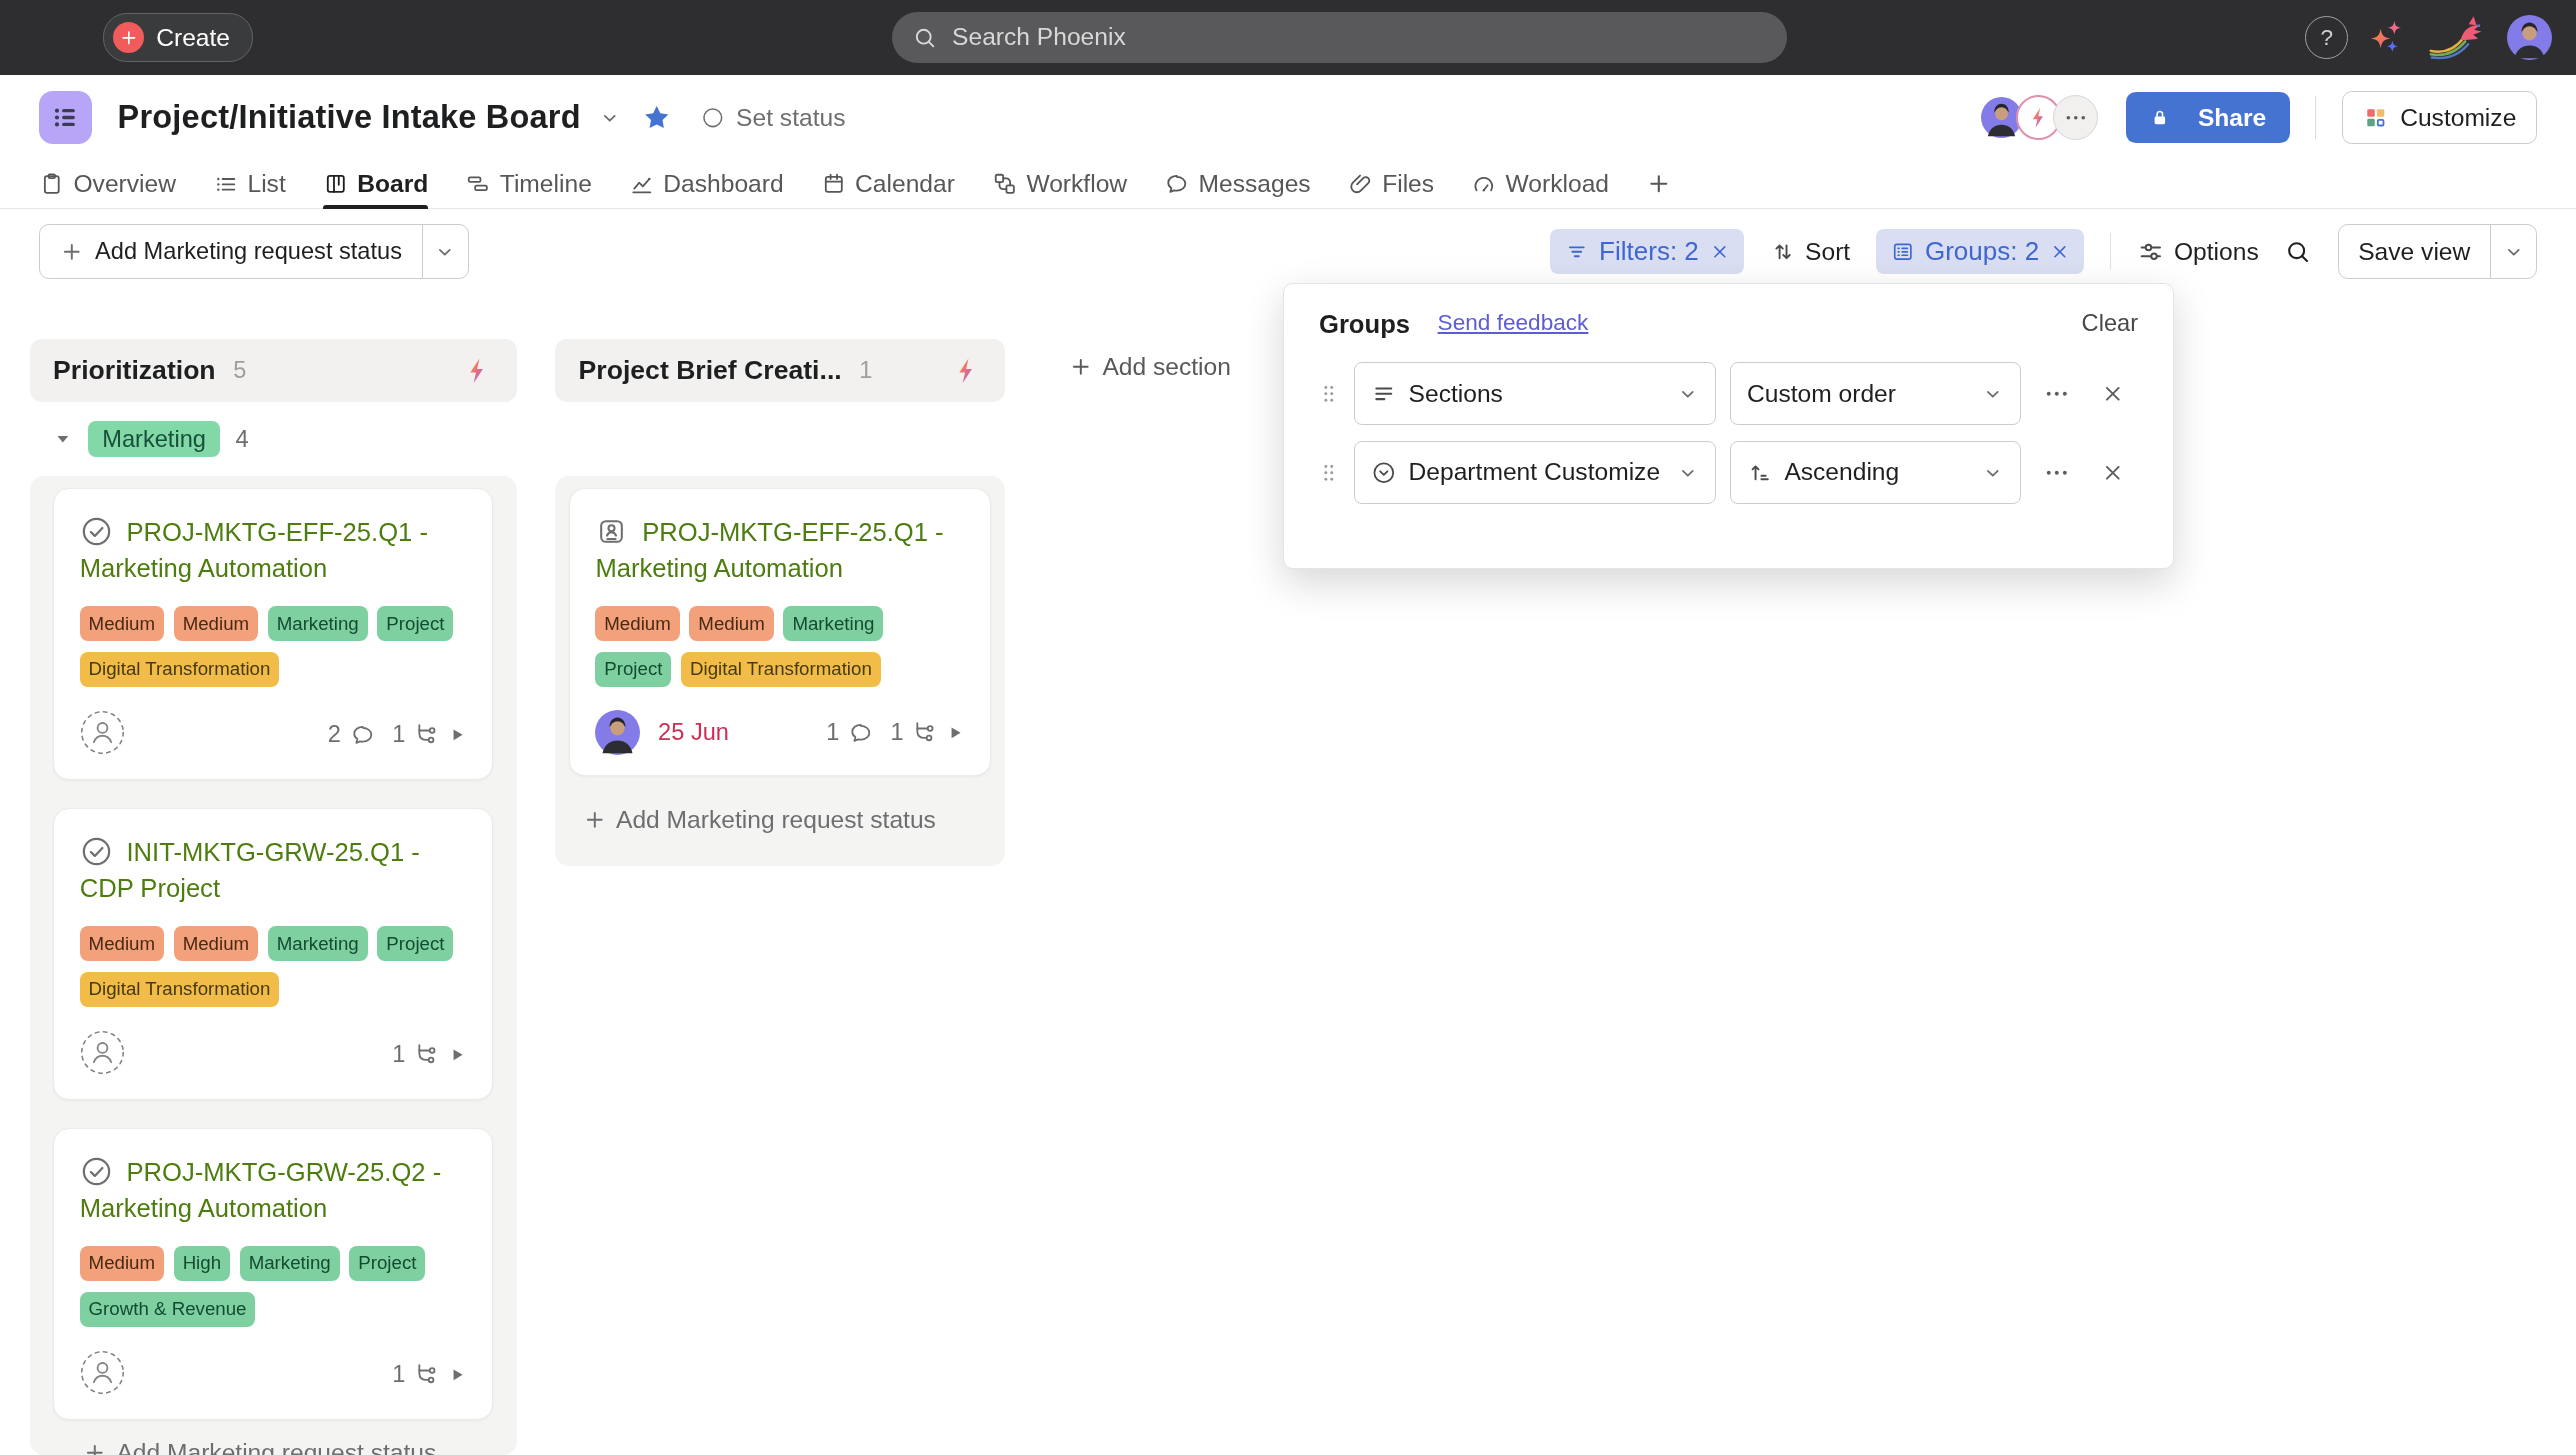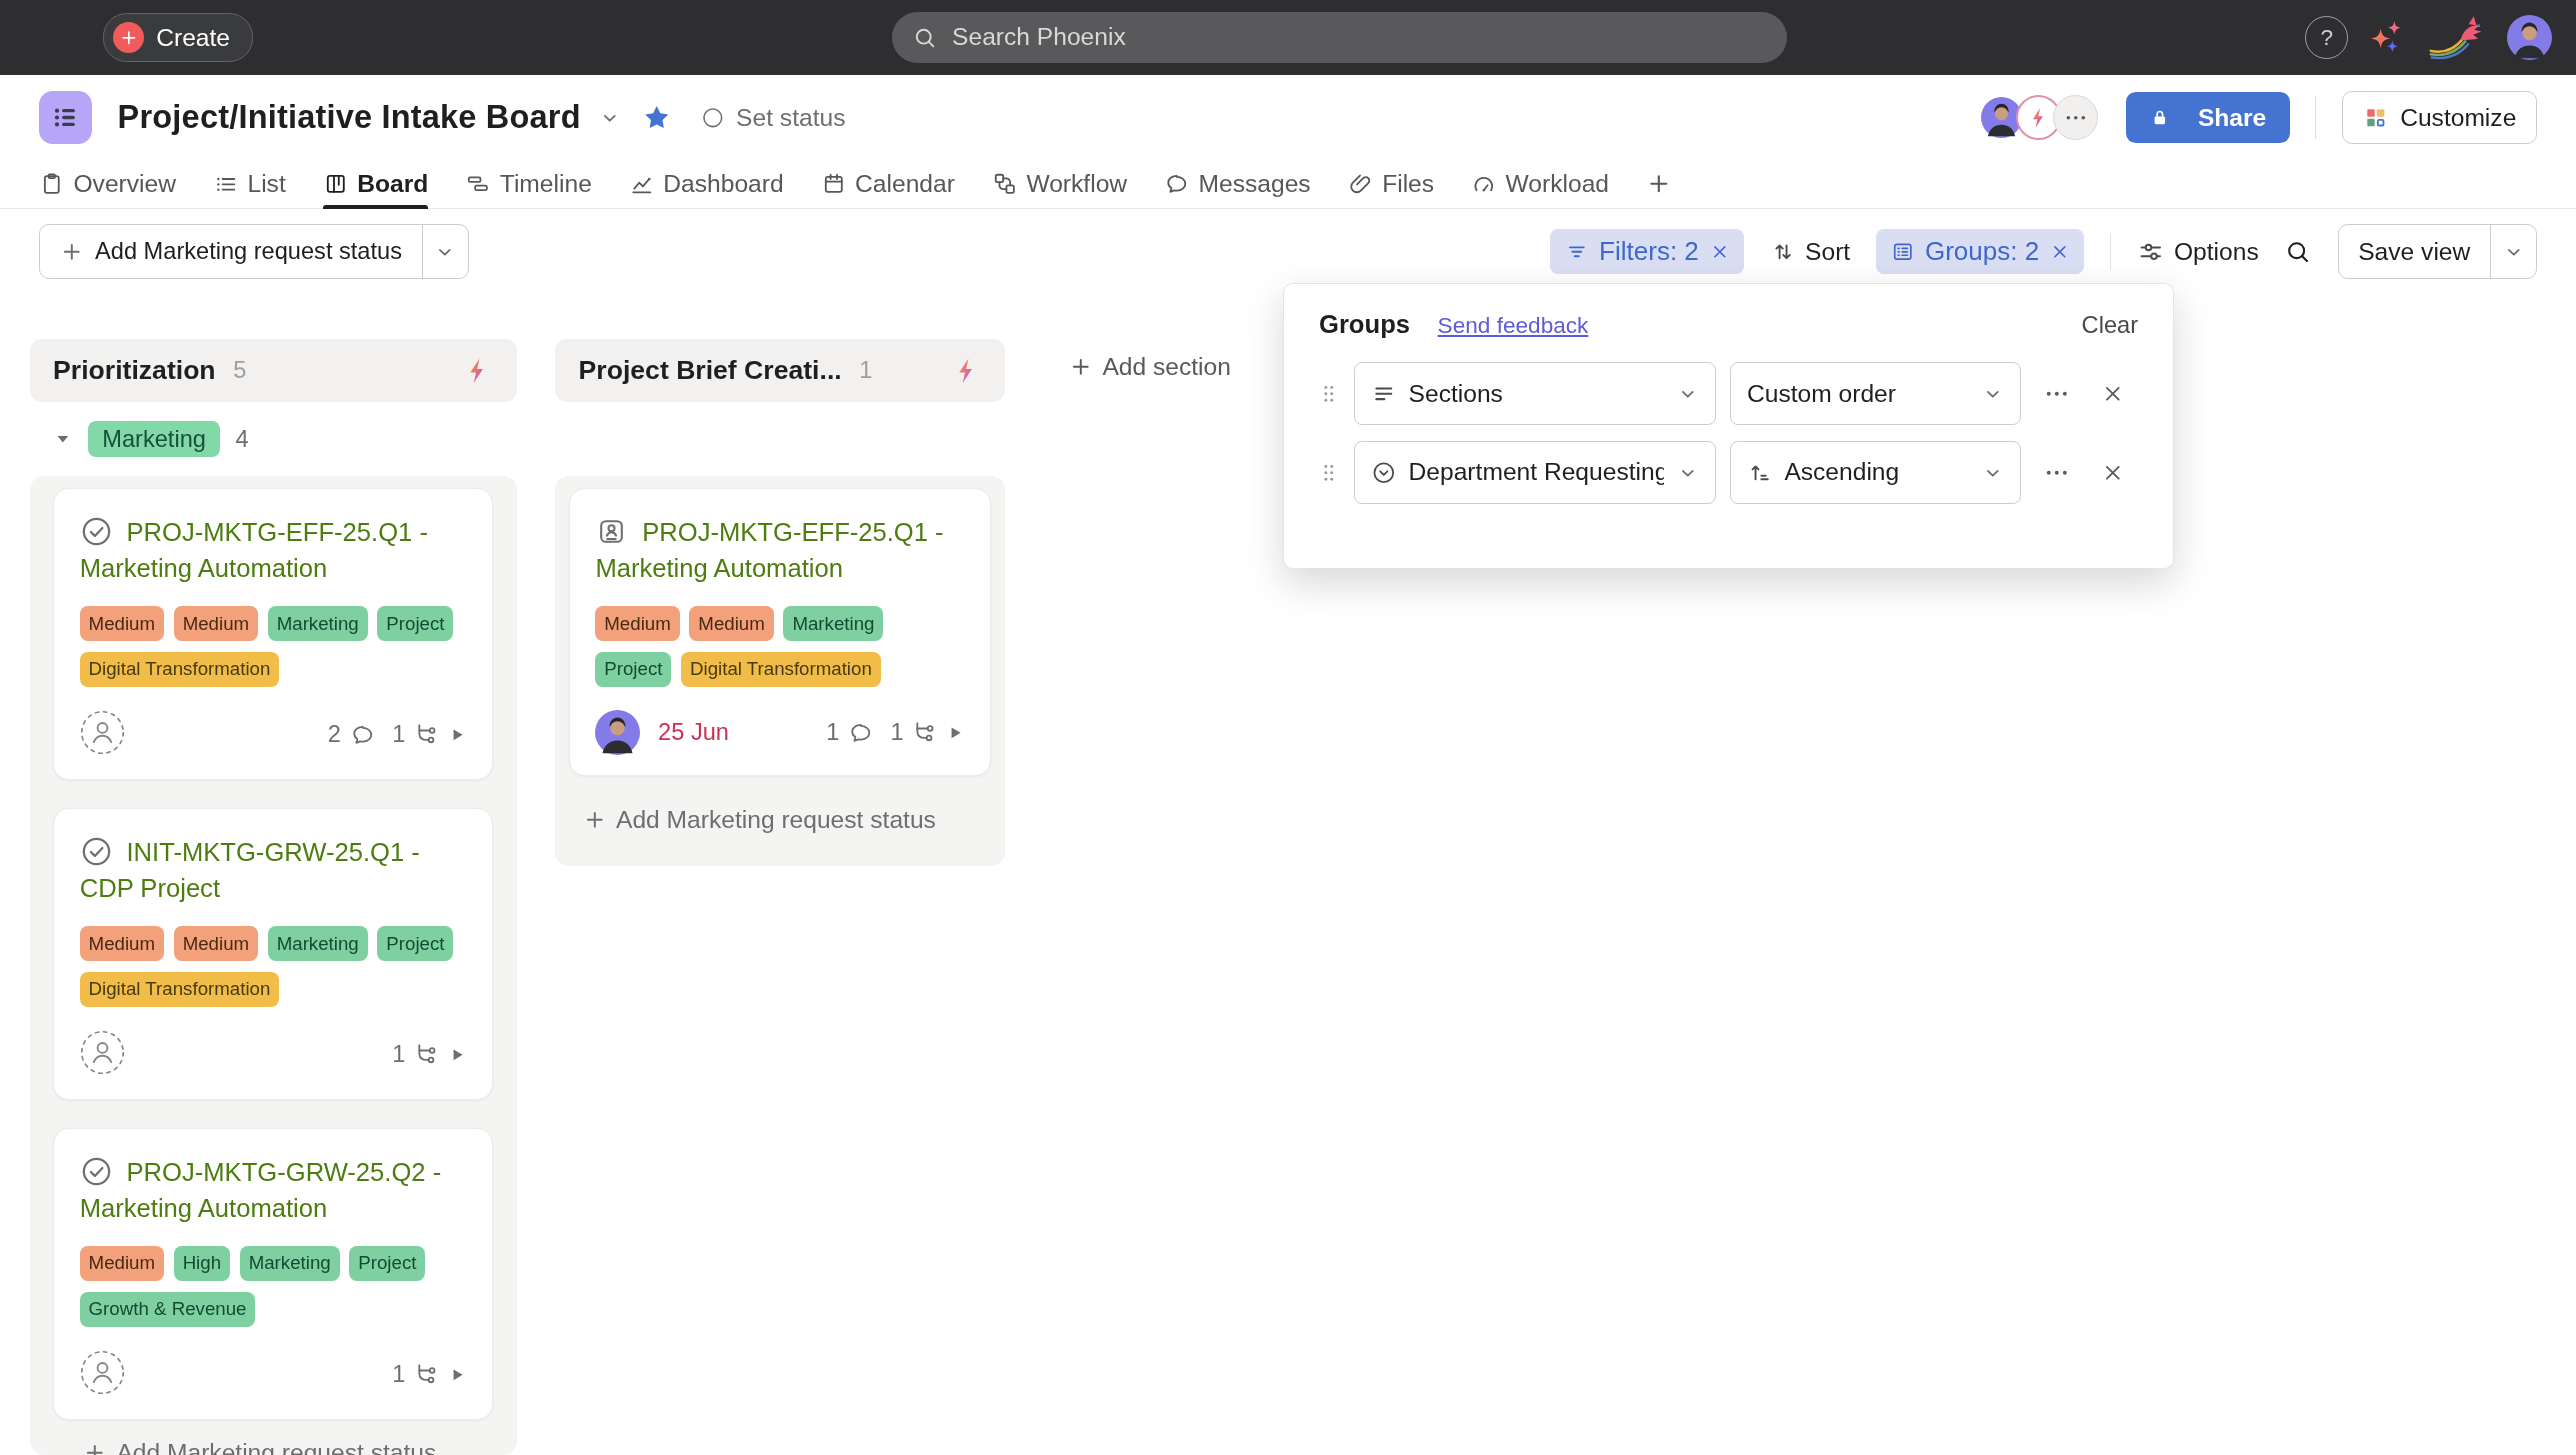--- a/index.html
+++ b/index.html
@@ -115,21 +115,21 @@
   .meta .num{margin-right:2px;}
   .add-card{display:flex;align-items:center;gap:9.8px;font-size:24.6px;color:#6d6e6f;
     cursor:pointer;margin:29.5px 0 0 13.8px;}
   .add-card-clipped{position:absolute;display:flex;align-items:center;gap:9.8px;font-size:24.6px;
     color:#6d6e6f;cursor:pointer;}
 
   
   .popup{position:absolute;left:1283px;top:283px;width:891px;height:286px;background:#fff;
     border:1px solid #e6e4e1;border-radius:9.8px;box-shadow:0 13.8px 39px rgba(0,0,0,.16);
     z-index:40;box-sizing:border-box;}
-  .popup-head{display:flex;align-items:flex-end;padding:25.6px 35px 0 35px;}
+  .popup-head{display:flex;align-items:flex-start;padding:25.6px 35px 0 35px;}
   .popup-title{font-size:25.6px;font-weight:700;color:#1e1f21;}
   .popup-feedback{font-size:22.6px;color:#5d5cd6;text-decoration:underline;margin-left:27.6px;cursor:pointer;}
   .popup-clear{margin-left:auto;font-size:23.6px;color:#47484a;cursor:pointer;}
   .popup-rows{margin-top:23.6px;}
   .grow{display:flex;align-items:center;gap:13.8px;margin:0 0 15.8px 33px;height:63px;}
   .grow .drag{color:#9b9b9b;cursor:grab;}
   .select{height:63px;border:1px solid #cfcbcb;border-radius:7.9px;display:flex;align-items:center;
     padding:0 15.8px;box-sizing:border-box;gap:11.8px;background:#fff;cursor:pointer;}
   .select .sel-label{font-size:24.6px;color:#1e1f21;white-space:nowrap;overflow:hidden;}
   .select .selic{color:#4a4b4d;}
@@ -803,21 +803,21 @@
             </g>
           </svg>
         </span>
        <div class="select field">
          <span class="ic i26 selic">
             <svg viewBox="0 0 24 24" fill="none" stroke="currentColor" stroke-width="1.7" stroke-linecap="round" stroke-linejoin="round">
               <circle cx="12" cy="12" r="8.8"></circle>
               <path d="M8.6 10.6l3.4 3.4 3.4-3.4"></path>
             </svg>
           </span>
-         <span class="sel-label">Department Requesting</span>
+         <span class="sel-label">Department Customize</span>
          <span class="ic i24 selchev">
             <svg viewBox="0 0 24 24" fill="none" stroke="currentColor" stroke-width="1.8" stroke-linecap="round" stroke-linejoin="round">
               <path d="M7 10l5 5 5-5"></path>
             </svg>
           </span>
        </div>
        <div class="select order">
          <span class="ic i26 selic">
             <svg viewBox="0 0 24 24" fill="none" stroke="currentColor" stroke-width="1.8" stroke-linecap="round" stroke-linejoin="round">
               <path d="M8 18V6M8 6L5.2 8.8M8 6l2.8 2.8"></path>

